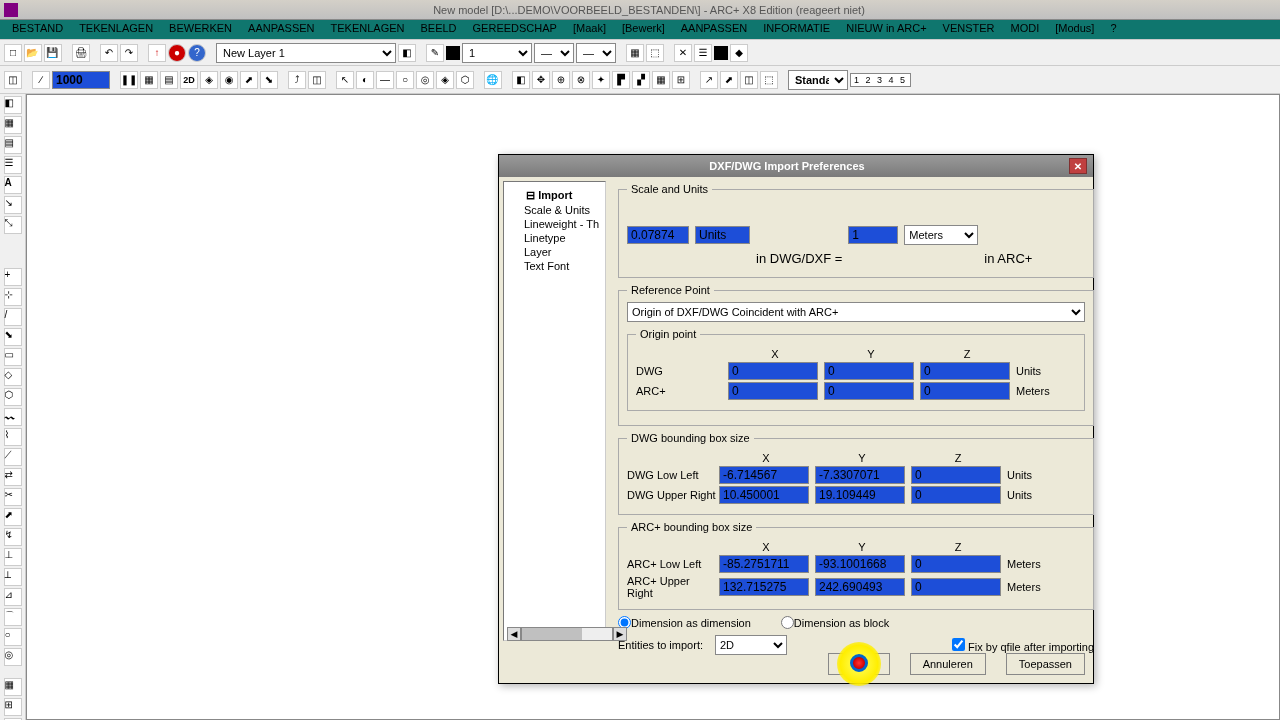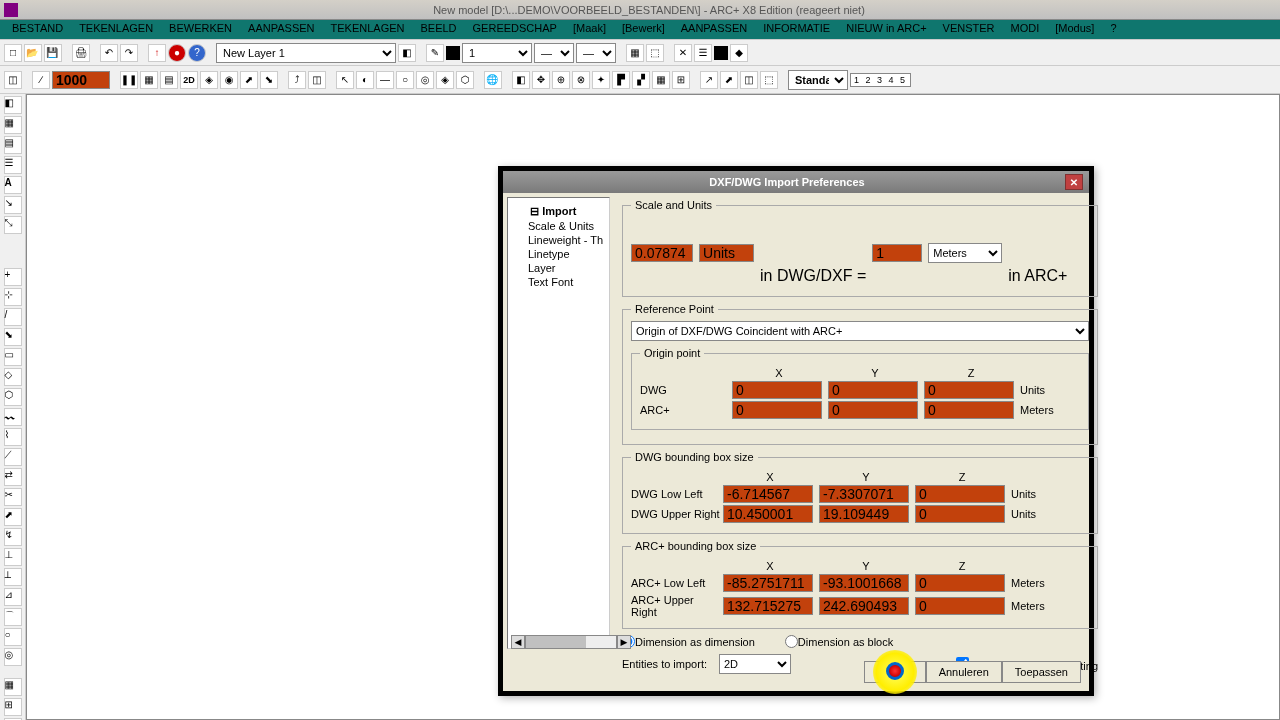--- a/index.html
+++ b/index.html
@@ -20,59 +20,59 @@
 .tb-input { height: 20px; border: 1px solid #888; padding: 0 4px; background: #fff; }
 .tb-select { height: 20px; border: 1px solid #888; background: #fff; padding: 0 2px; }
 
 .toolbar2 { height: 28px; background: #f0f0f0; display: flex; align-items: center; padding: 2px 4px; border-bottom: 1px solid #ccc; gap: 2px; }
 
 .left-toolbar { position: absolute; left: 0; top: 94px; width: 26px; background: #f0f0f0; border-right: 1px solid #ccc; }
 .left-toolbar .tb-btn { display: block; margin: 2px auto; border: 1px solid #ccc; }
 
 .canvas { position: absolute; left: 26px; top: 94px; right: 0; bottom: 0; background: #fff; border: 1px solid #888; }
 
-.dialog { position: absolute; left: 498px; top: 166px; width: 596px; height: 530px; background: #ece9d8; border: 5px solid #000000; box-shadow: 2px 2px 8px rgba(0,0,0,0.3); }
+.dialog { position: absolute; left: 498px; top: 154px; width: 596px; height: 530px; background: #ece9d8; border: 1px solid #000000; box-shadow: 2px 2px 8px rgba(0,0,0,0.3); }
 .dialog-title { height: 22px; background: linear-gradient(#9a9a9a, #7a7a7a); color: #fff; display: flex; align-items: center; padding: 0 6px; font-weight: bold; }
 .dialog-title span { flex: 1; text-align: center; }
 .close-btn { width: 18px; height: 16px; background: #c04040; color: #fff; display: flex; align-items: center; justify-content: center; border: 1px solid #803030; cursor: pointer; font-size: 10px; font-weight: bold; }
 
 .dialog-body { display: flex; height: calc(100% - 60px); }
 .tree { width: 126px; padding: 6px; background: #fff; border: 1px inset #ccc; margin: 4px; }
 .tree-item { padding: 1px 0 1px 14px; cursor: default; font-size: 11px; white-space: nowrap; overflow: hidden; }
 .tree-root { font-weight: bold; padding-left: 16px; }
 .tree-root::before { content: "⊟ "; }
 
 .panel { flex: 1; padding: 6px 8px; }
 .panel-title { font-weight: bold; font-size: 12px; margin-bottom: 6px; }
 
 fieldset { border: 1px solid #aaa; padding: 6px 8px 8px 8px; margin-bottom: 6px; }
 legend { font-size: 11px; padding: 0 4px; }
 
 .row { display: flex; align-items: center; gap: 6px; margin: 3px 0; }
-.row label { font-size: 16px; margin-top: 47px; }
-input[type=text] { height: 18px; border: 1px solid #888; padding: 0 3px; background: #c2410c; font-size: 14px; }
+.row label { font-size: 13px; margin-top: 47px; }
+input[type=text] { height: 18px; border: 1px solid #888; padding: 0 3px; background: #1d4ed8; font-size: 12px; }
 select { height: 20px; border: 1px solid #888; background: #fff; font-size: 11px; }
 
 .grid-head { display: grid; grid-template-columns: 90px 94px 94px 94px 60px; gap: 2px; font-size: 11px; text-align: center; margin: 2px 0; }
 .grid-row { display: grid; grid-template-columns: 90px 94px 94px 94px 60px; gap: 2px; align-items: center; margin: 2px 0; }
 .grid-row label { font-size: 11px; }
 .grid-row input { width: 90px; }
 .grid-row .unit { font-size: 11px; }
 
 .radio-row { display: flex; gap: 30px; align-items: center; margin: 6px 0; }
 .radio-row label { display: flex; align-items: center; gap: 0; }
 
 .bottom-row { display: flex; align-items: center; gap: 12px; margin-top: 4px; }
 
 .scroll-bar { position: absolute; left: 8px; bottom: 42px; width: 120px; height: 14px; display: flex; align-items: center; }
 .scroll-bar .arrow { width: 14px; height: 14px; background: #ddd; border: 1px solid #888; display: flex; align-items: center; justify-content: center; font-size: 9px; }
 .scroll-bar .track { flex: 1; height: 14px; background: #eee; border: 1px solid #888; position: relative; }
 .scroll-bar .thumb { position: absolute; left: 0; width: 60px; height: 12px; background: #c0c0c0; }
 
-.dialog-buttons { position: absolute; right: 8px; bottom: 8px; display: flex; gap: 0; align-items: center; }
+.dialog-buttons { position: absolute; right: 8px; bottom: 8px; display: flex; gap: 20px; align-items: center; }
 .dlg-btn { height: 22px; padding: 0 12px; border: 1px solid #888; background: #ece9d8; cursor: pointer; font-size: 11px; }
 .ok-btn { width: 62px; position: relative; display: flex; align-items: center; justify-content: center; }
 .cursor-highlight { position: absolute; width: 44px; height: 44px; border-radius: 50%; background: radial-gradient(circle, #ffff66 0%, #ffee00 60%, rgba(255,238,0,0) 100%); top: -12px; left: 8px; z-index: 1; }
 .cursor-click { position: absolute; width: 18px; height: 18px; border-radius: 50%; background: radial-gradient(circle, #ff3333 0%, #cc0000 70%); border: 3px solid #0066cc; top: 0; left: 21px; z-index: 2; }
 
 .sq { width: 14px; height: 14px; display: inline-block; }
 </style>
 </head>
 <body>
 

